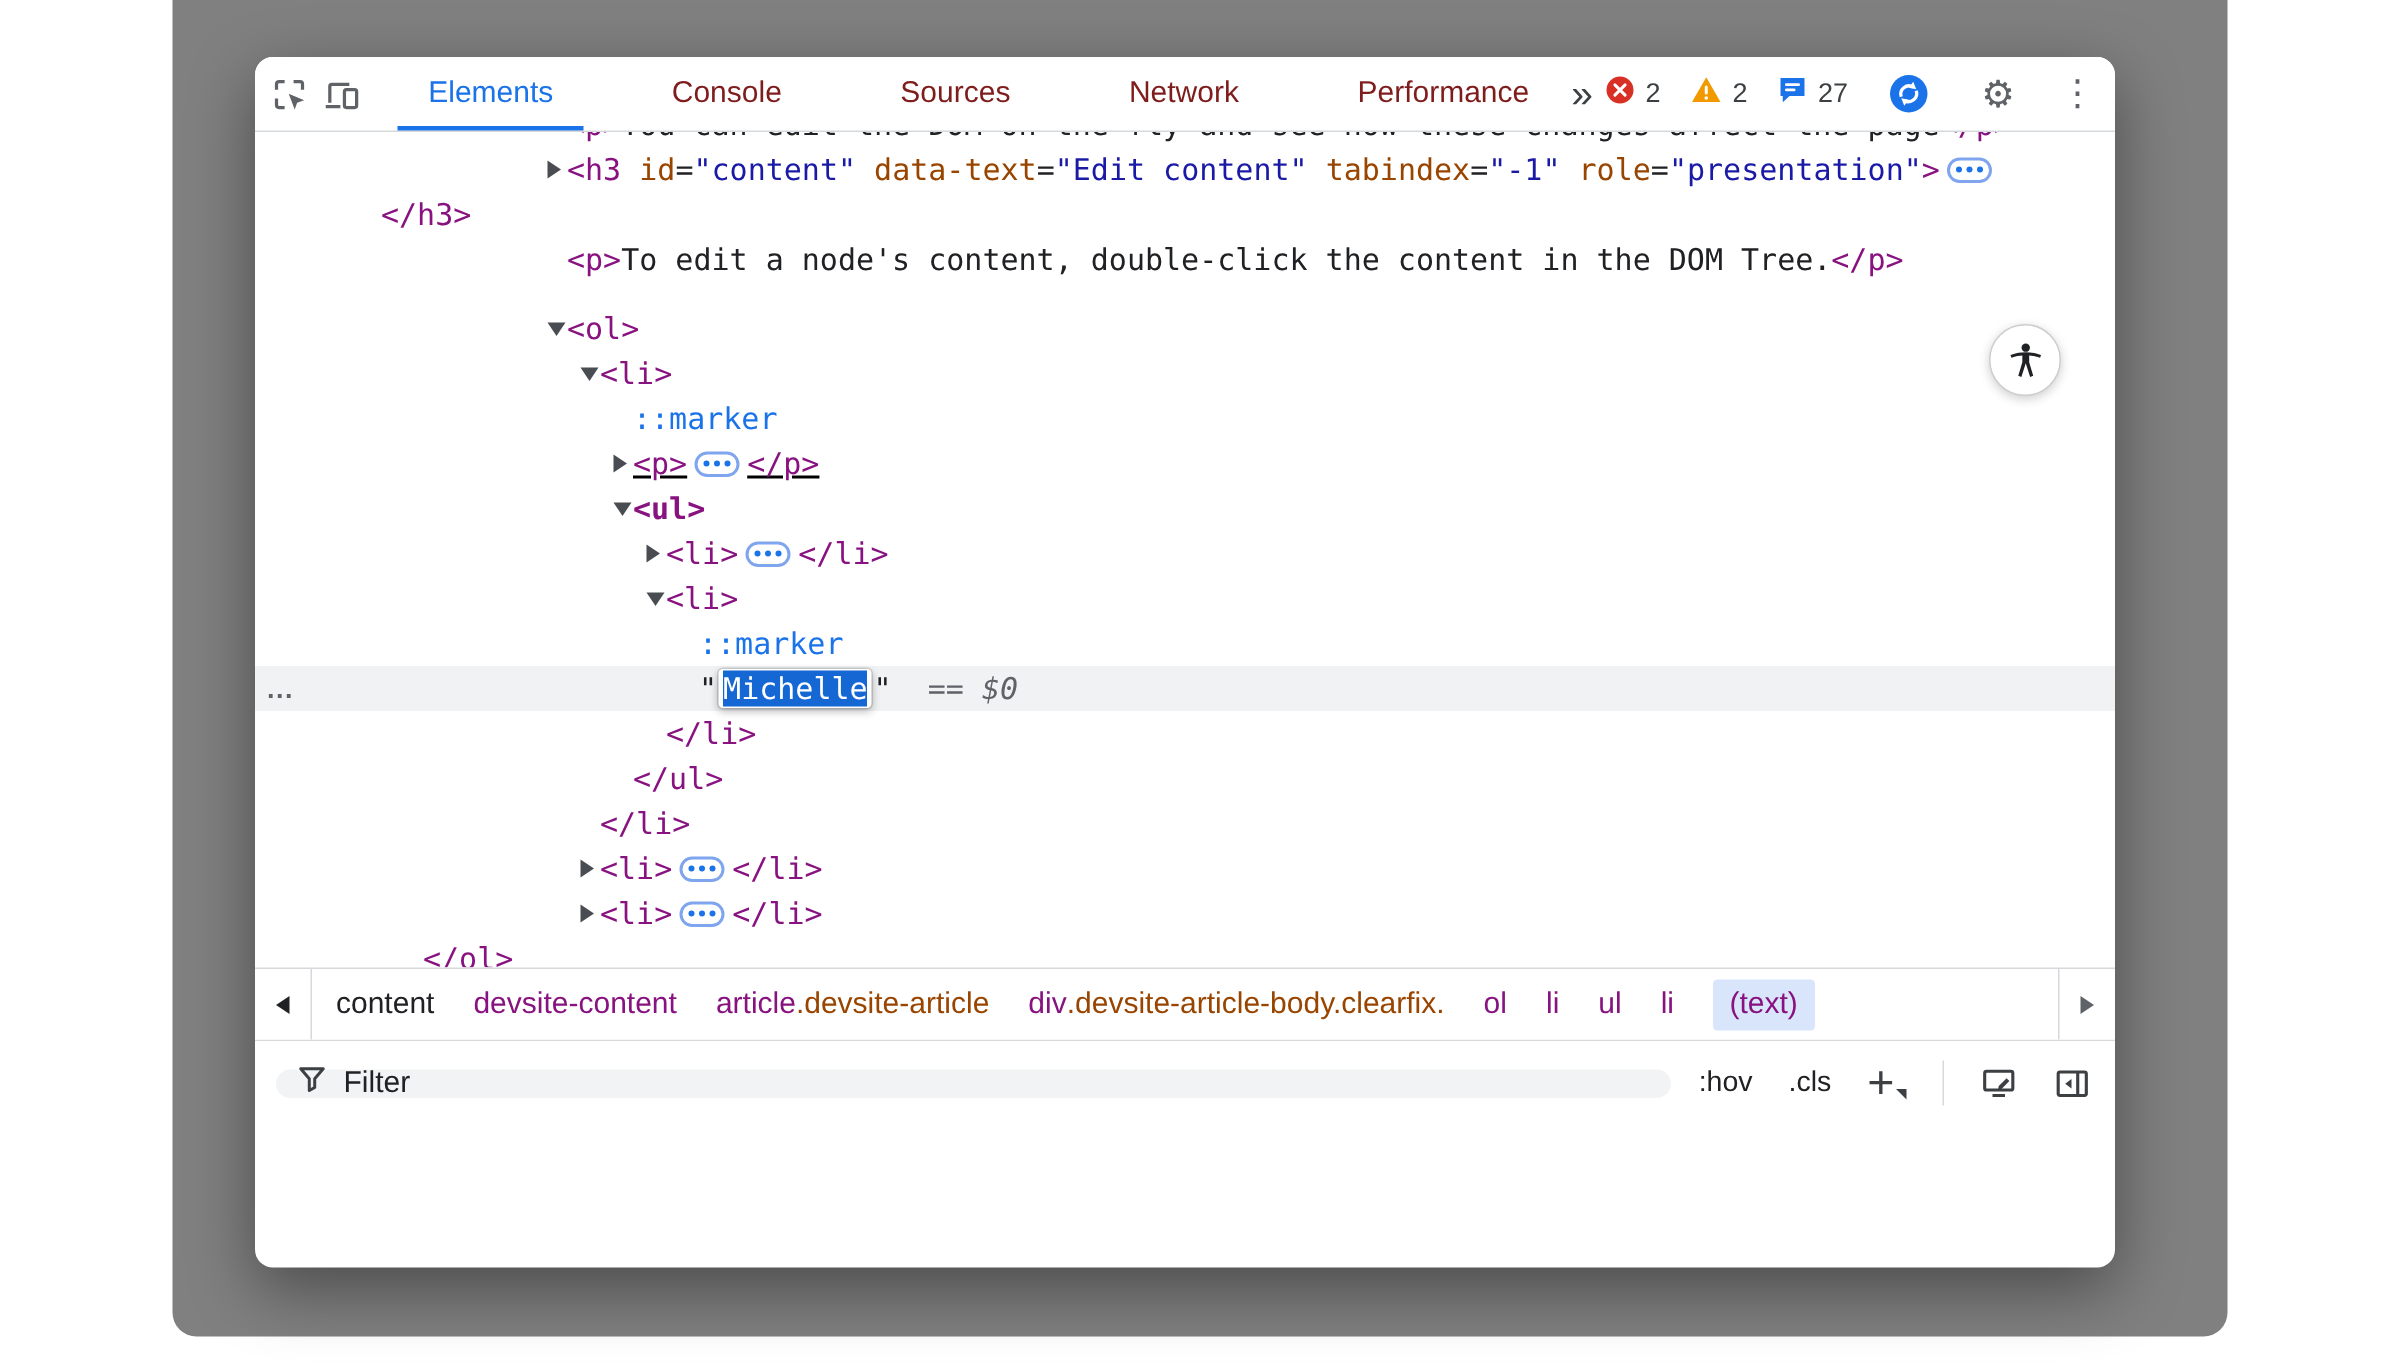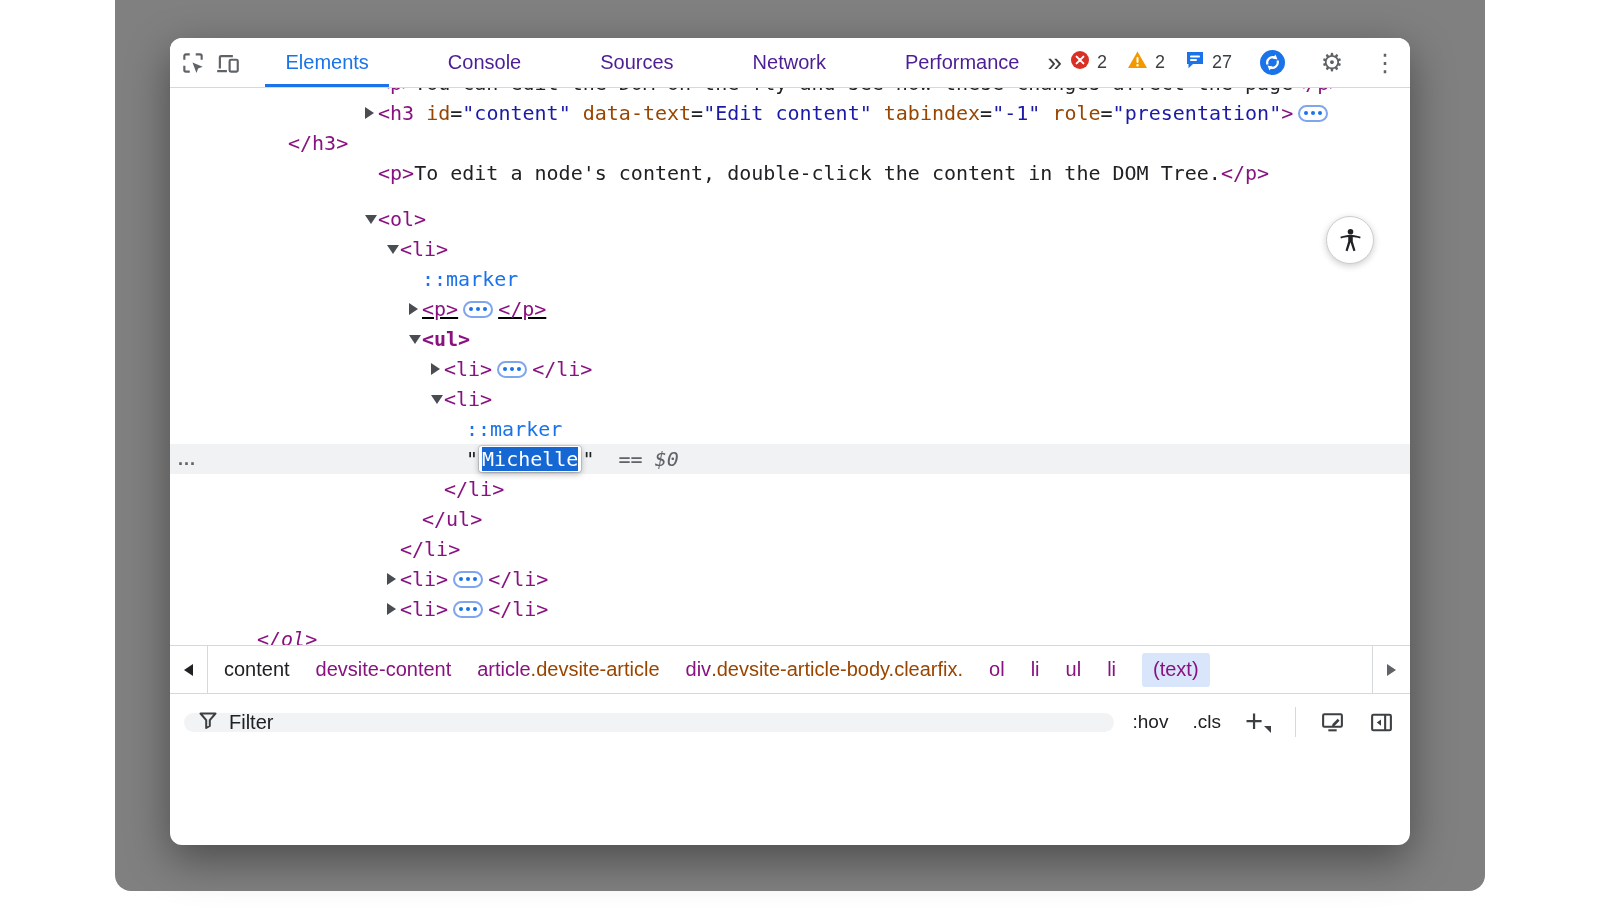--- a/index.html
+++ b/index.html
@@ -24,21 +24,21 @@
   .light{width:16px;height:16px;border-radius:50%;display:inline-block;}
   .light.red{background:#ff5f57;}
   .light.yellow{background:#febc2e;}
   .light.green{background:#2ac840;}
   .title{margin-left:128px;font-size:19px;font-weight:700;color:#202124;}
   
   .toolbar{height:50px;box-sizing:border-box;display:flex;align-items:stretch;
     border-bottom:1px solid #d6d9dc;padding:0 12px 0 6px;background:#fff;}
   .tbtn{width:40px;display:flex;align-items:center;justify-content:center;color:#5f6368;}
   .tabs{display:flex;margin-left:20px;gap:39px;}
-  .tab{display:flex;align-items:center;padding:3px 20px 0 20px;font-size:20px;color:#4c1d95;
+  .tab{display:flex;align-items:center;padding:3px 20px 0 20px;font-size:20px;color:#7f1d1d;
     border-bottom:3px solid transparent;box-sizing:border-box;}
   .tab.active{color:#1a73e8;border-bottom-color:#1a73e8;}
   .moretabs{display:flex;align-items:center;padding:0 8px;font-size:26px;color:#3c4043;}
   .badges{margin-left:auto;display:flex;align-items:center;gap:20px;}
   .badge{display:flex;align-items:center;gap:7px;font-size:18px;color:#3c4043;}
   .gearbtn{font-size:25px;}
   .kebab{font-size:24px;width:26px;}
   .extbtn{width:40px;}
   
   .tree{position:relative;height:557px;overflow:hidden;background:#fff;
@@ -185,21 +185,21 @@
 
   <div class="tree">
     <div class="tree-scroll" id="tree-rows">
         <div class="trow">
           <span class="rinner" style="padding-left: 208px;"><span class="c-tag">&lt;p&gt;</span><span class="c-txt">You can edit the DOM on the fly and see how these changes affect the page</span><span class="c-tag">&lt;/p&gt;</span></span>
         </div>
         <div class="trow">
           <span class="rinner" style="padding-left: 195px;"><span class="tri-r"></span><span class="c-tag">&lt;h3</span><span class="c-txt"> </span><span class="c-attr">id</span><span class="c-txt">=</span><span class="c-val">"content"</span><span class="c-txt"> </span><span class="c-attr">data-text</span><span class="c-txt">=</span><span class="c-val">"Edit content"</span><span class="c-txt"> </span><span class="c-attr">tabindex</span><span class="c-txt">=</span><span class="c-val">"-1"</span><span class="c-txt"> </span><span class="c-attr">role</span><span class="c-txt">=</span><span class="c-val">"presentation"</span><span class="c-tag">&gt;</span><span class="pill"><span class="dot"></span><span class="dot"></span><span class="dot"></span></span></span>
         </div>
         <div class="trow">
-          <span class="rinner" style="padding-left: 118px;"><span class="c-tag">&lt;/h3&gt;</span></span>
+          <span class="rinner" style="padding-left: 84px;"><span class="c-tag">&lt;/h3&gt;</span></span>
         </div>
         <div class="trow">
           <span class="rinner" style="padding-left: 208px;"><span class="c-tag">&lt;p&gt;</span><span class="c-txt">To edit a node's content, double-click the content in the DOM Tree.</span><span class="c-tag">&lt;/p&gt;</span></span>
         </div>
         <div class="trow">
           <span class="rinner" style="padding-left: 195px; margin-top: 16px;"><span class="tri-d"></span><span class="c-tag">&lt;ol&gt;</span></span>
         </div>
         <div class="trow">
           <span class="rinner" style="padding-left: 217px;"><span class="tri-d"></span><span class="c-tag">&lt;li&gt;</span></span>
         </div>
@@ -234,21 +234,21 @@
         <div class="trow">
           <span class="rinner" style="padding-left: 230px;"><span class="c-tag">&lt;/li&gt;</span></span>
         </div>
         <div class="trow">
           <span class="rinner" style="padding-left: 217px;"><span class="tri-r"></span><span class="c-tag">&lt;li&gt;</span><span class="pill"><span class="dot"></span><span class="dot"></span><span class="dot"></span></span><span class="c-tag">&lt;/li&gt;</span></span>
         </div>
         <div class="trow">
           <span class="rinner" style="padding-left: 217px;"><span class="tri-r"></span><span class="c-tag">&lt;li&gt;</span><span class="pill"><span class="dot"></span><span class="dot"></span><span class="dot"></span></span><span class="c-tag">&lt;/li&gt;</span></span>
         </div>
         <div class="trow">
-          <span class="rinner" style="padding-left: 87px; font-style: italic;"><span class="c-tag">&lt;/ol&gt;</span></span>
+          <span class="rinner" style="padding-left: 112px;"><span class="c-tag">&lt;/ol&gt;</span></span>
         </div>
         <div class="trow">
           <span class="rinner" style="padding-left: 195px;"><span class="c-tag">&lt;h3</span><span class="c-txt"> </span><span class="c-attr">id</span><span class="c-txt">=</span><span class="c-val">"attributes"</span><span class="c-txt"> </span><span class="c-attr">data-text</span><span class="c-txt">=</span><span class="c-val">"Edit attributes"</span><span class="c-txt"> </span><span class="c-attr">tabindex</span><span class="c-txt">=</span><span class="c-val">"-1"</span><span class="c-txt"> </span><span class="c-attr">role</span><span class="c-txt">=</span><span class="c-val">"presentation"</span><span class="c-tag">&gt;</span></span>
         </div>
       </div>
     <div class="a11y">
       <svg width="27" height="27" viewBox="0 0 26 26">
         <circle cx="13" cy="4.6" r="2.7" fill="#202124"></circle>
         <path fill="#202124" d="M3.2 9.3 C7 8 9.6 7.6 13 7.6 C16.4 7.6 19 8 22.8 9.3 L22.2 11.1 C19.2 10.1 17.2 9.8 15.2 9.7 L15.2 14 L17.8 22.7 L15.8 23.4 L13 14.6 L10.2 23.4 L8.2 22.7 L10.8 14 L10.8 9.7 C8.8 9.8 6.8 10.1 3.8 11.1 Z"></path>
       </svg>

